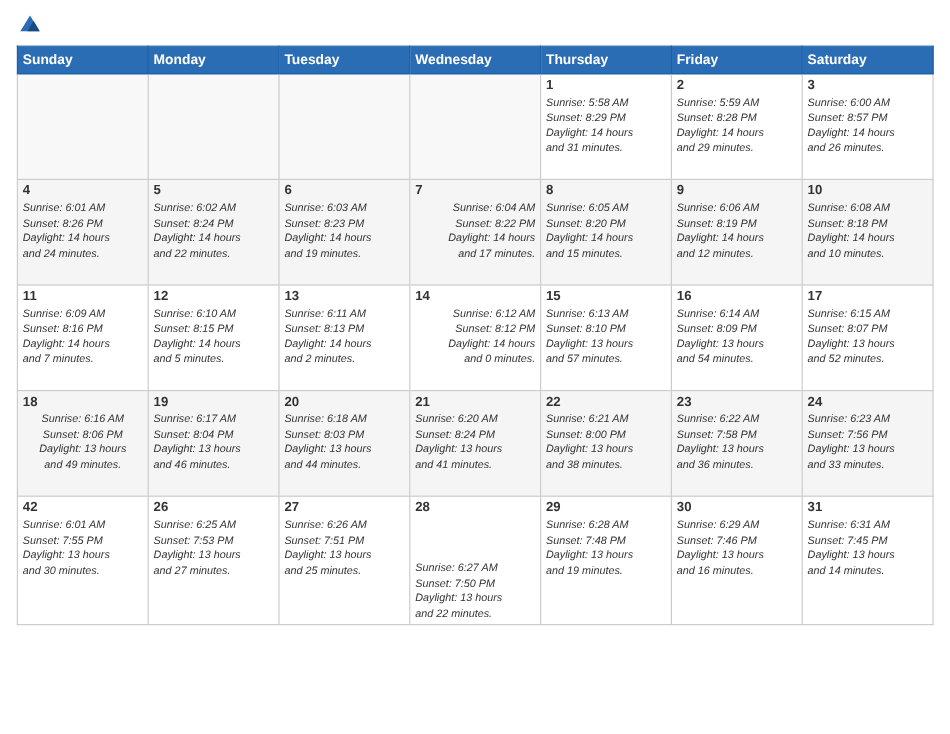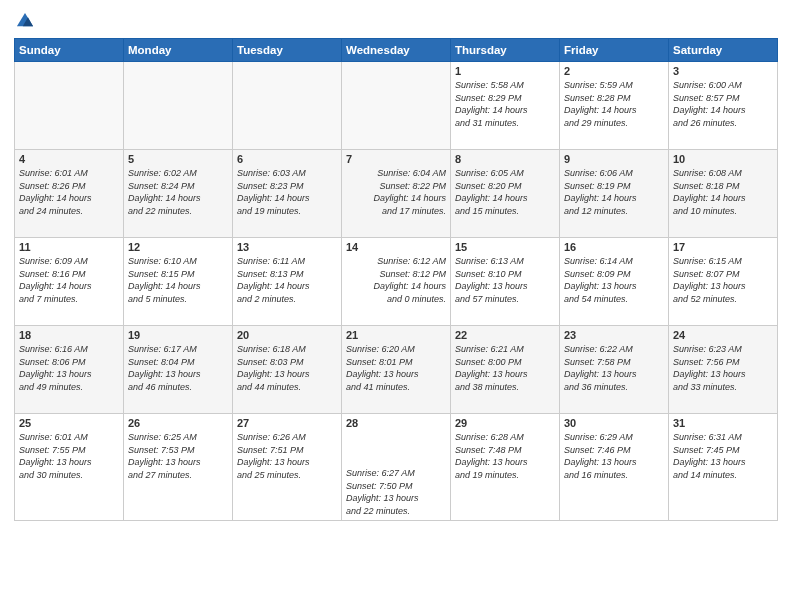--- a/index.html
+++ b/index.html
@@ -253,21 +253,21 @@
             <span class="day-number">17</span>
             <div class="day-info" style="white-space: pre-line;">Sunrise: 6:15 AM
 Sunset: 8:07 PM
 Daylight: 13 hours
 and 52 minutes.</div>
           </td>
         </tr>
         <tr>
           <td>
             <span class="day-number">18</span>
-            <div class="day-info" style="white-space: pre-line;">Sunrise: 6:16 AM
+            <div class="day-info" style="white-space: pre-line; text-align: center;">Sunrise: 6:16 AM
 Sunset: 8:06 PM
 Daylight: 13 hours
 and 49 minutes.</div>
           </td>
           <td>
             <span class="day-number">19</span>
             <div class="day-info" style="white-space: pre-line;">Sunrise: 6:17 AM
 Sunset: 8:04 PM
 Daylight: 13 hours
 and 46 minutes.</div>
@@ -275,21 +275,21 @@
           <td>
             <span class="day-number">20</span>
             <div class="day-info" style="white-space: pre-line;">Sunrise: 6:18 AM
 Sunset: 8:03 PM
 Daylight: 13 hours
 and 44 minutes.</div>
           </td>
           <td>
             <span class="day-number">21</span>
             <div class="day-info" style="white-space: pre-line;">Sunrise: 6:20 AM
-Sunset: 8:01 PM
+Sunset: 8:24 PM
 Daylight: 13 hours
 and 41 minutes.</div>
           </td>
           <td>
             <span class="day-number">22</span>
             <div class="day-info" style="white-space: pre-line;">Sunrise: 6:21 AM
 Sunset: 8:00 PM
 Daylight: 13 hours
 and 38 minutes.</div>
           </td>
@@ -303,21 +303,21 @@
           <td>
             <span class="day-number">24</span>
             <div class="day-info" style="white-space: pre-line;">Sunrise: 6:23 AM
 Sunset: 7:56 PM
 Daylight: 13 hours
 and 33 minutes.</div>
           </td>
         </tr>
         <tr>
           <td>
-            <span class="day-number">25</span>
+            <span class="day-number">42</span>
             <div class="day-info" style="white-space: pre-line;">Sunrise: 6:01 AM
 Sunset: 7:55 PM
 Daylight: 13 hours
 and 30 minutes.</div>
           </td>
           <td>
             <span class="day-number">26</span>
             <div class="day-info" style="white-space: pre-line;">Sunrise: 6:25 AM
 Sunset: 7:53 PM
 Daylight: 13 hours

